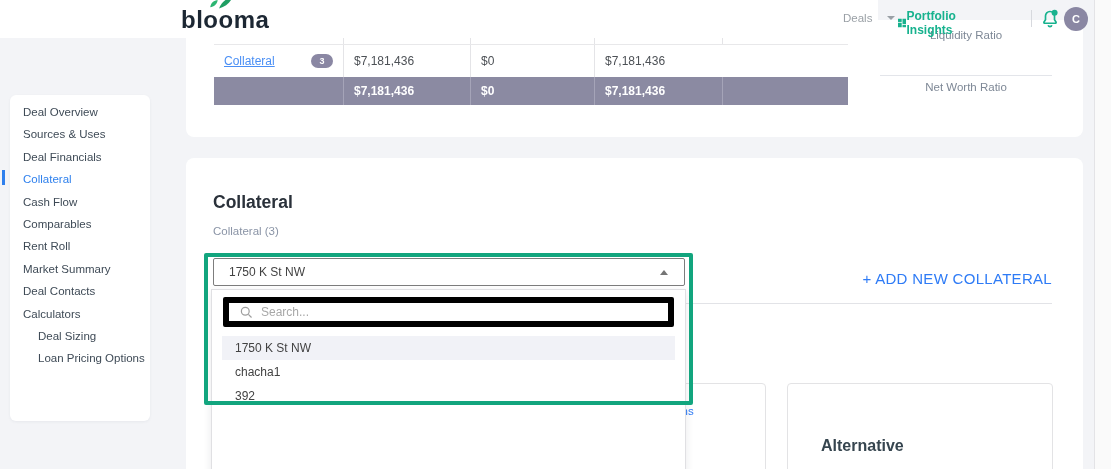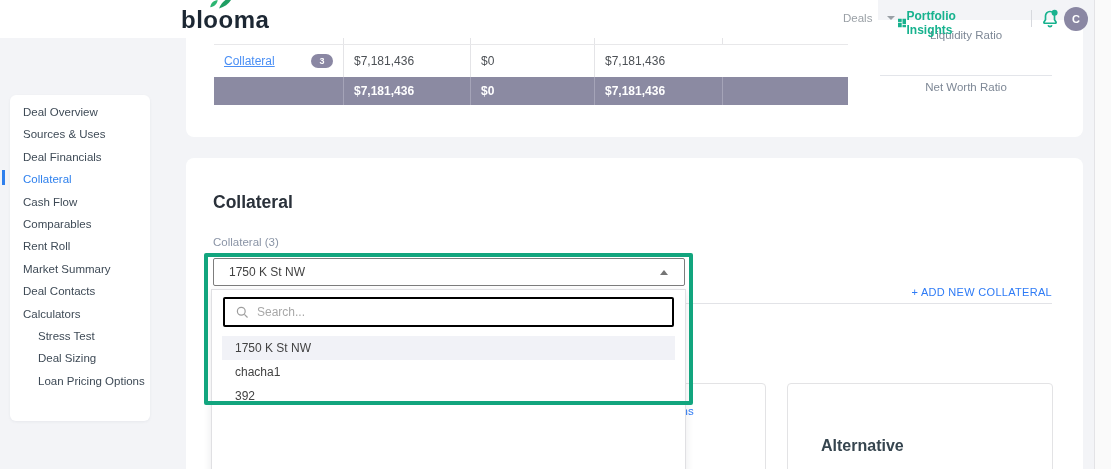--- a/index.html
+++ b/index.html
@@ -45,36 +45,36 @@
   .ratio-2 { top:61px; }
   
   .sidebar { position:absolute; left:10px; top:95px; width:140px; height:326px; background:#fff; border-radius:6px; box-shadow:0 1px 3px rgba(40,50,70,.06); z-index:3; padding-top:6px; }
   .side-item { height:22.4px; line-height:22.4px; padding-left:13px; font-size:11.5px; color:#3e4a56; cursor:pointer; white-space:nowrap; }
   .side-item.indent { padding-left:28px; }
   .side-item.active { color:#2f80ed; }
   .active-bar { position:absolute; left:2px; top:170px; width:3px; height:15px; background:#2f80ed; z-index:3; }
   
   .card2 { position:absolute; left:186px; top:158px; width:897px; height:330px; background:#fff; border-radius:8px; z-index:2; }
   .c2-title { position:absolute; left:27px; top:34px; font-size:17.5px; font-weight:700; color:#2a313a; }
-  .c2-label { position:absolute; left:27px; top:78px; font-size:11.5px; color:#8a94a6; }
+  .c2-label { position:absolute; left:27px; top:67px; font-size:11.5px; color:#8a94a6; }
   .select-box { position:absolute; left:27px; top:100px; width:472px; height:28px; background:#fff; border:1px solid #7d7d7d; border-radius:2px; cursor:pointer; z-index:5; }
   .select-value { position:absolute; left:15px; top:0; line-height:26px; font-size:12px; color:#424242; }
   .caret-up { position:absolute; right:16px; top:11px; width:0; height:0; border-left:4.5px solid transparent; border-right:4.5px solid transparent; border-bottom:5px solid #757575; }
-  .add-link { position:absolute; right:31px; top:112px; font-size:11px; font-weight:500; color:#2e7bf6; letter-spacing:.3px; cursor:pointer;margin-top:16px; }
+  .add-link { position:absolute; right:31px; top:112px; font-size:15px; font-weight:500; color:#2e7bf6; letter-spacing:.3px; cursor:pointer; }
   .c2-divider { position:absolute; left:27px; top:145px; width:839px; height:1px; background:#e2e3e7; }
   .mini-card { position:absolute; top:225px; width:266px; height:110px; background:#fff; border:1px solid #e3e3e5; border-radius:4px; }
   .mini-left { left:314px; }
   .mini-right { left:601px; }
   .mini-title-row { position:absolute; left:0; top:20px; width:100%; display:flex; align-items:center; justify-content:center; gap:9px; cursor:pointer; }
   .mini-sq { width:13px; height:13px; background:#8a87a3; border-radius:2px; }
   .mini-title { font-size:11.5px; font-weight:500; color:#2e7bf6; }
   .mini-sub { position:absolute; left:33px; top:53px; font-size:16px; font-weight:700; color:#36454f;text-align:right; }
   
   .dd-panel { position:absolute; left:211px; top:289px; width:475px; height:185px; background:#fff; border:1px solid #e0e0e3; box-shadow:0 3px 8px rgba(30,40,60,.10); z-index:20; }
-  .dd-search { position:absolute; left:11px; top:7px; width:451px; height:30px; border:2px solid #000000; border-radius:2px; display:flex; align-items:center; }
+  .dd-search { position:absolute; left:11px; top:7px; width:451px; height:30px; border:6px solid #000000; border-radius:2px; display:flex; align-items:center; }
   .dd-search svg { margin-left:11px; flex:0 0 auto; }
   .dd-search input { border:none; outline:none; flex:1; margin-left:8px; font-size:12px; color:#424242; font-family:"Liberation Sans", sans-serif; background:transparent; }
   .dd-search input::placeholder { color:#a8a8a8; }
   .dd-options { position:absolute; left:0; top:46px; width:100%; }
   .dd-option { height:24px; line-height:24px; margin:0 10px; padding-left:13px; font-size:12px; color:#424242; cursor:pointer; white-space:nowrap; }
   .dd-option.highlight { background:#f1f2f7; }
   
   .annotation { position:absolute; left:204px; top:253px; width:489px; height:152px; border:4px solid #12a57e; border-radius:2px; z-index:30; pointer-events:none; }
 </style>
 </head>
@@ -121,21 +121,20 @@
     <div class="side-item">Deal Overview</div>
     <div class="side-item">Sources &amp; Uses</div>
     <div class="side-item">Deal Financials</div>
     <div class="side-item active">Collateral</div>
     <div class="side-item">Cash Flow</div>
     <div class="side-item">Comparables</div>
     <div class="side-item">Rent Roll</div>
     <div class="side-item">Market Summary</div>
     <div class="side-item">Deal Contacts</div>
     <div class="side-item">Calculators</div>
-    <div class="side-item indent">Stress Test</div>
     <div class="side-item indent">Deal Sizing</div>
     <div class="side-item indent">Loan Pricing Options</div>
   </div>
   <div class="active-bar"></div>
 
   <div class="card2">
     <div class="c2-title">Collateral</div>
     <div class="c2-label">Collateral (3)</div>
     <div class="c2-divider"></div>
     <div class="select-box">

